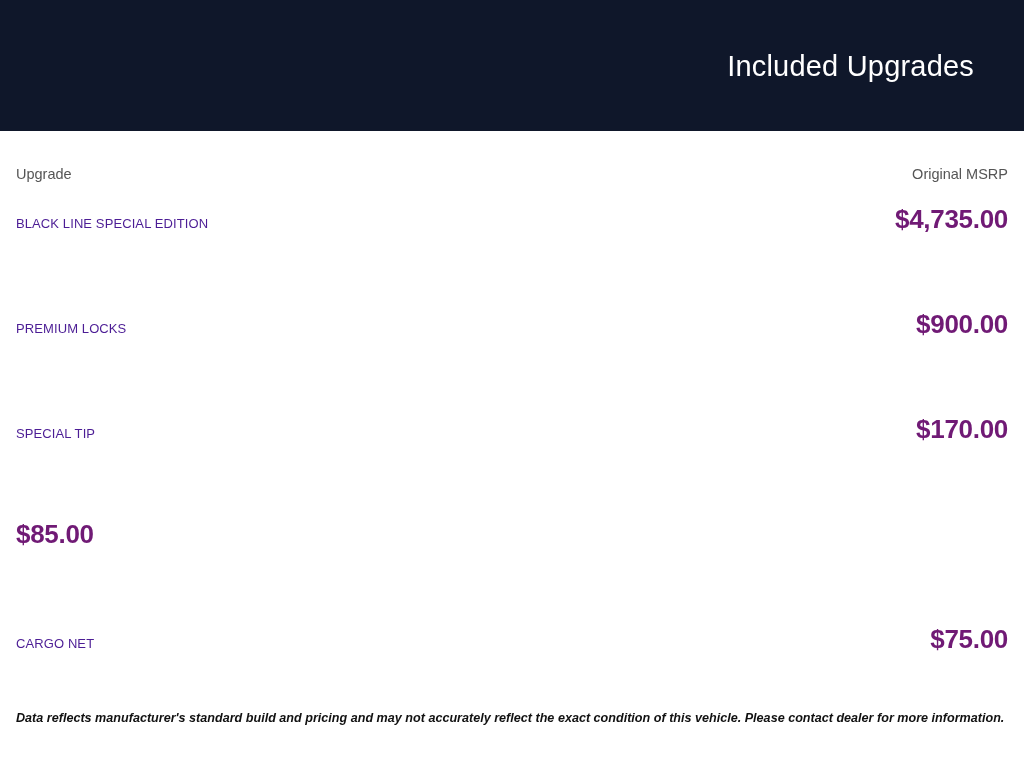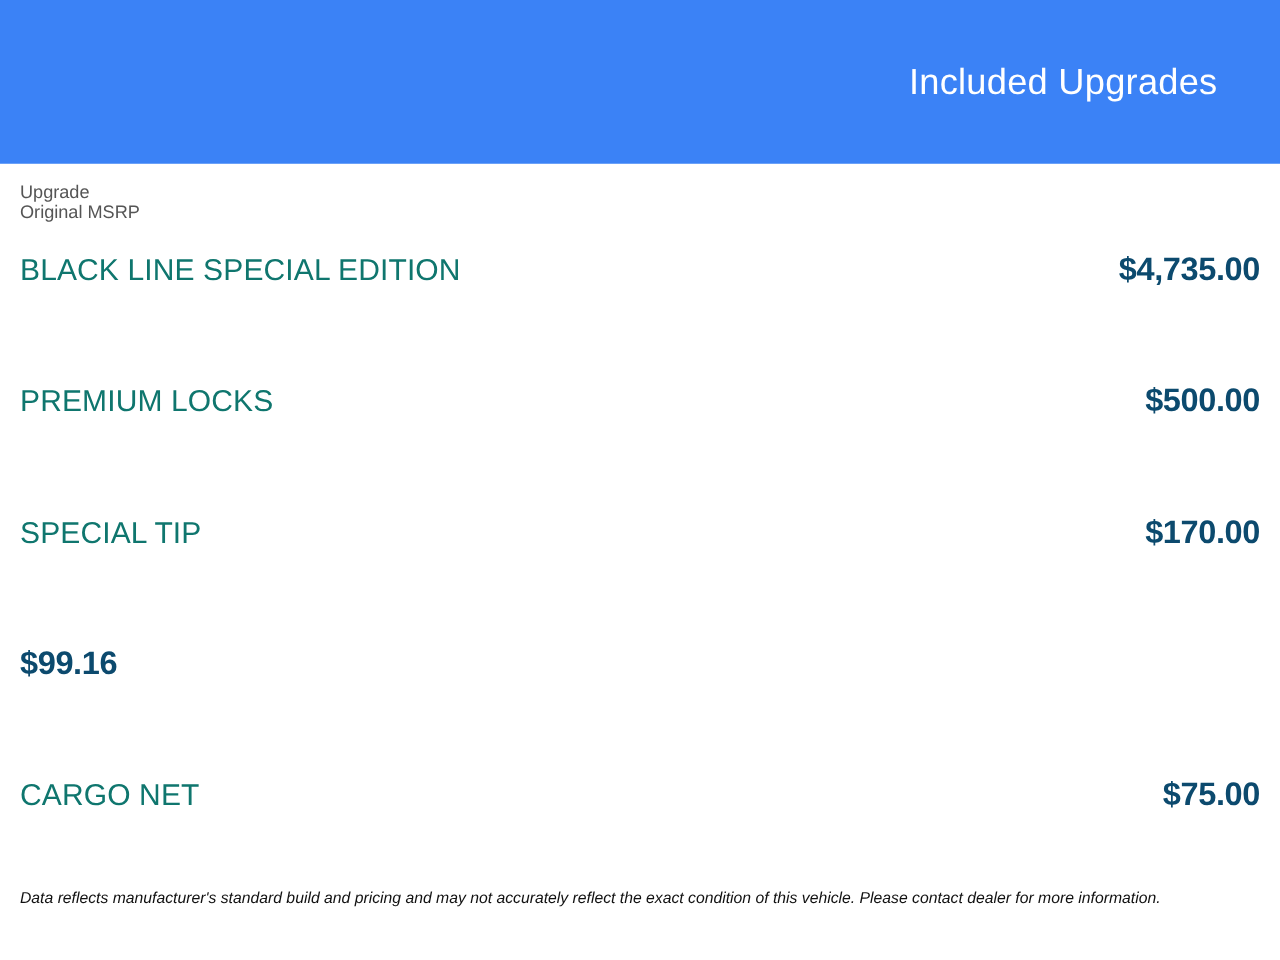--- a/index.html
+++ b/index.html
@@ -20,21 +20,21 @@
     background: #ffffff;
   }
 
   
   .header {
     position: absolute;
     top: 0;
     left: 0;
     width: 1024px;
     height: 131px;
-    background: #3b82f6;
+    background: #0f172a;
     box-sizing: border-box;
   }
 
   .header-title {
     position: absolute;
     right: 50px;
     top: 48px;
     color: #ffffff;
     font-size: 29px;
     font-weight: 400;
@@ -50,23 +50,22 @@
     left: 0;
     width: 1024px;
     box-sizing: border-box;
     padding: 0 16px;
   }
 
   .col-head-row {
     display: flex;
     align-items: baseline;
     justify-content: space-between;
-    padding-top: 15px;
+    padding-top: 35px;
     padding-bottom: 0;
-    flex-direction: column;
   }
 
   .col-head {
     font-size: 14.5px;
     color: #555555;
     font-weight: 400;
   }
 
   .col-head.right {
     text-align: left;
@@ -78,46 +77,46 @@
 
   .row {
     display: flex;
     align-items: baseline;
     justify-content: space-between;
     height: 105px;
     box-sizing: border-box;
   }
 
   .row-name {
-    font-size: 24px;
-    color: #0f766e;
+    font-size: 13px;
+    color: #4c1d95;
     font-weight: 400;
     letter-spacing: 0.1px;
     white-space: nowrap;
   }
 
   .row-price {
     font-size: 26px;
-    color: #0c4a6e;
+    color: #701a75;
     font-weight: bold;
     letter-spacing: -0.3px;
     white-space: nowrap;
   }
 
   
   .disclaimer {
     position: absolute;
     left: 16px;
     right: 16px;
     top: 710px;
     font-size: 12.6px;
     font-style: italic;
     color: #111111;
     line-height: 16px;
-    font-weight: 400;
+    font-weight: 700;
   }
 </style>
 </head>
 <body>
 
 <div class="page">
 
   <div class="header">
     <div class="header-title">Included Upgrades</div>
   </div>
@@ -131,30 +130,30 @@
 
     <div class="rows">
 
       <div class="row">
         <div class="row-name">BLACK LINE SPECIAL EDITION</div>
         <div class="row-price">$4,735.00</div>
       </div>
 
       <div class="row">
         <div class="row-name">PREMIUM LOCKS</div>
-        <div class="row-price">$500.00</div>
+        <div class="row-price">$900.00</div>
       </div>
 
       <div class="row">
         <div class="row-name">SPECIAL TIP</div>
         <div class="row-price">$170.00</div>
       </div>
 
       <div class="row">
-        <div class="row-price">$99.16</div>
+        <div class="row-price">$85.00</div>
       </div>
 
       <div class="row">
         <div class="row-name">CARGO NET</div>
         <div class="row-price">$75.00</div>
       </div>
 
     </div>
   </div>
 

